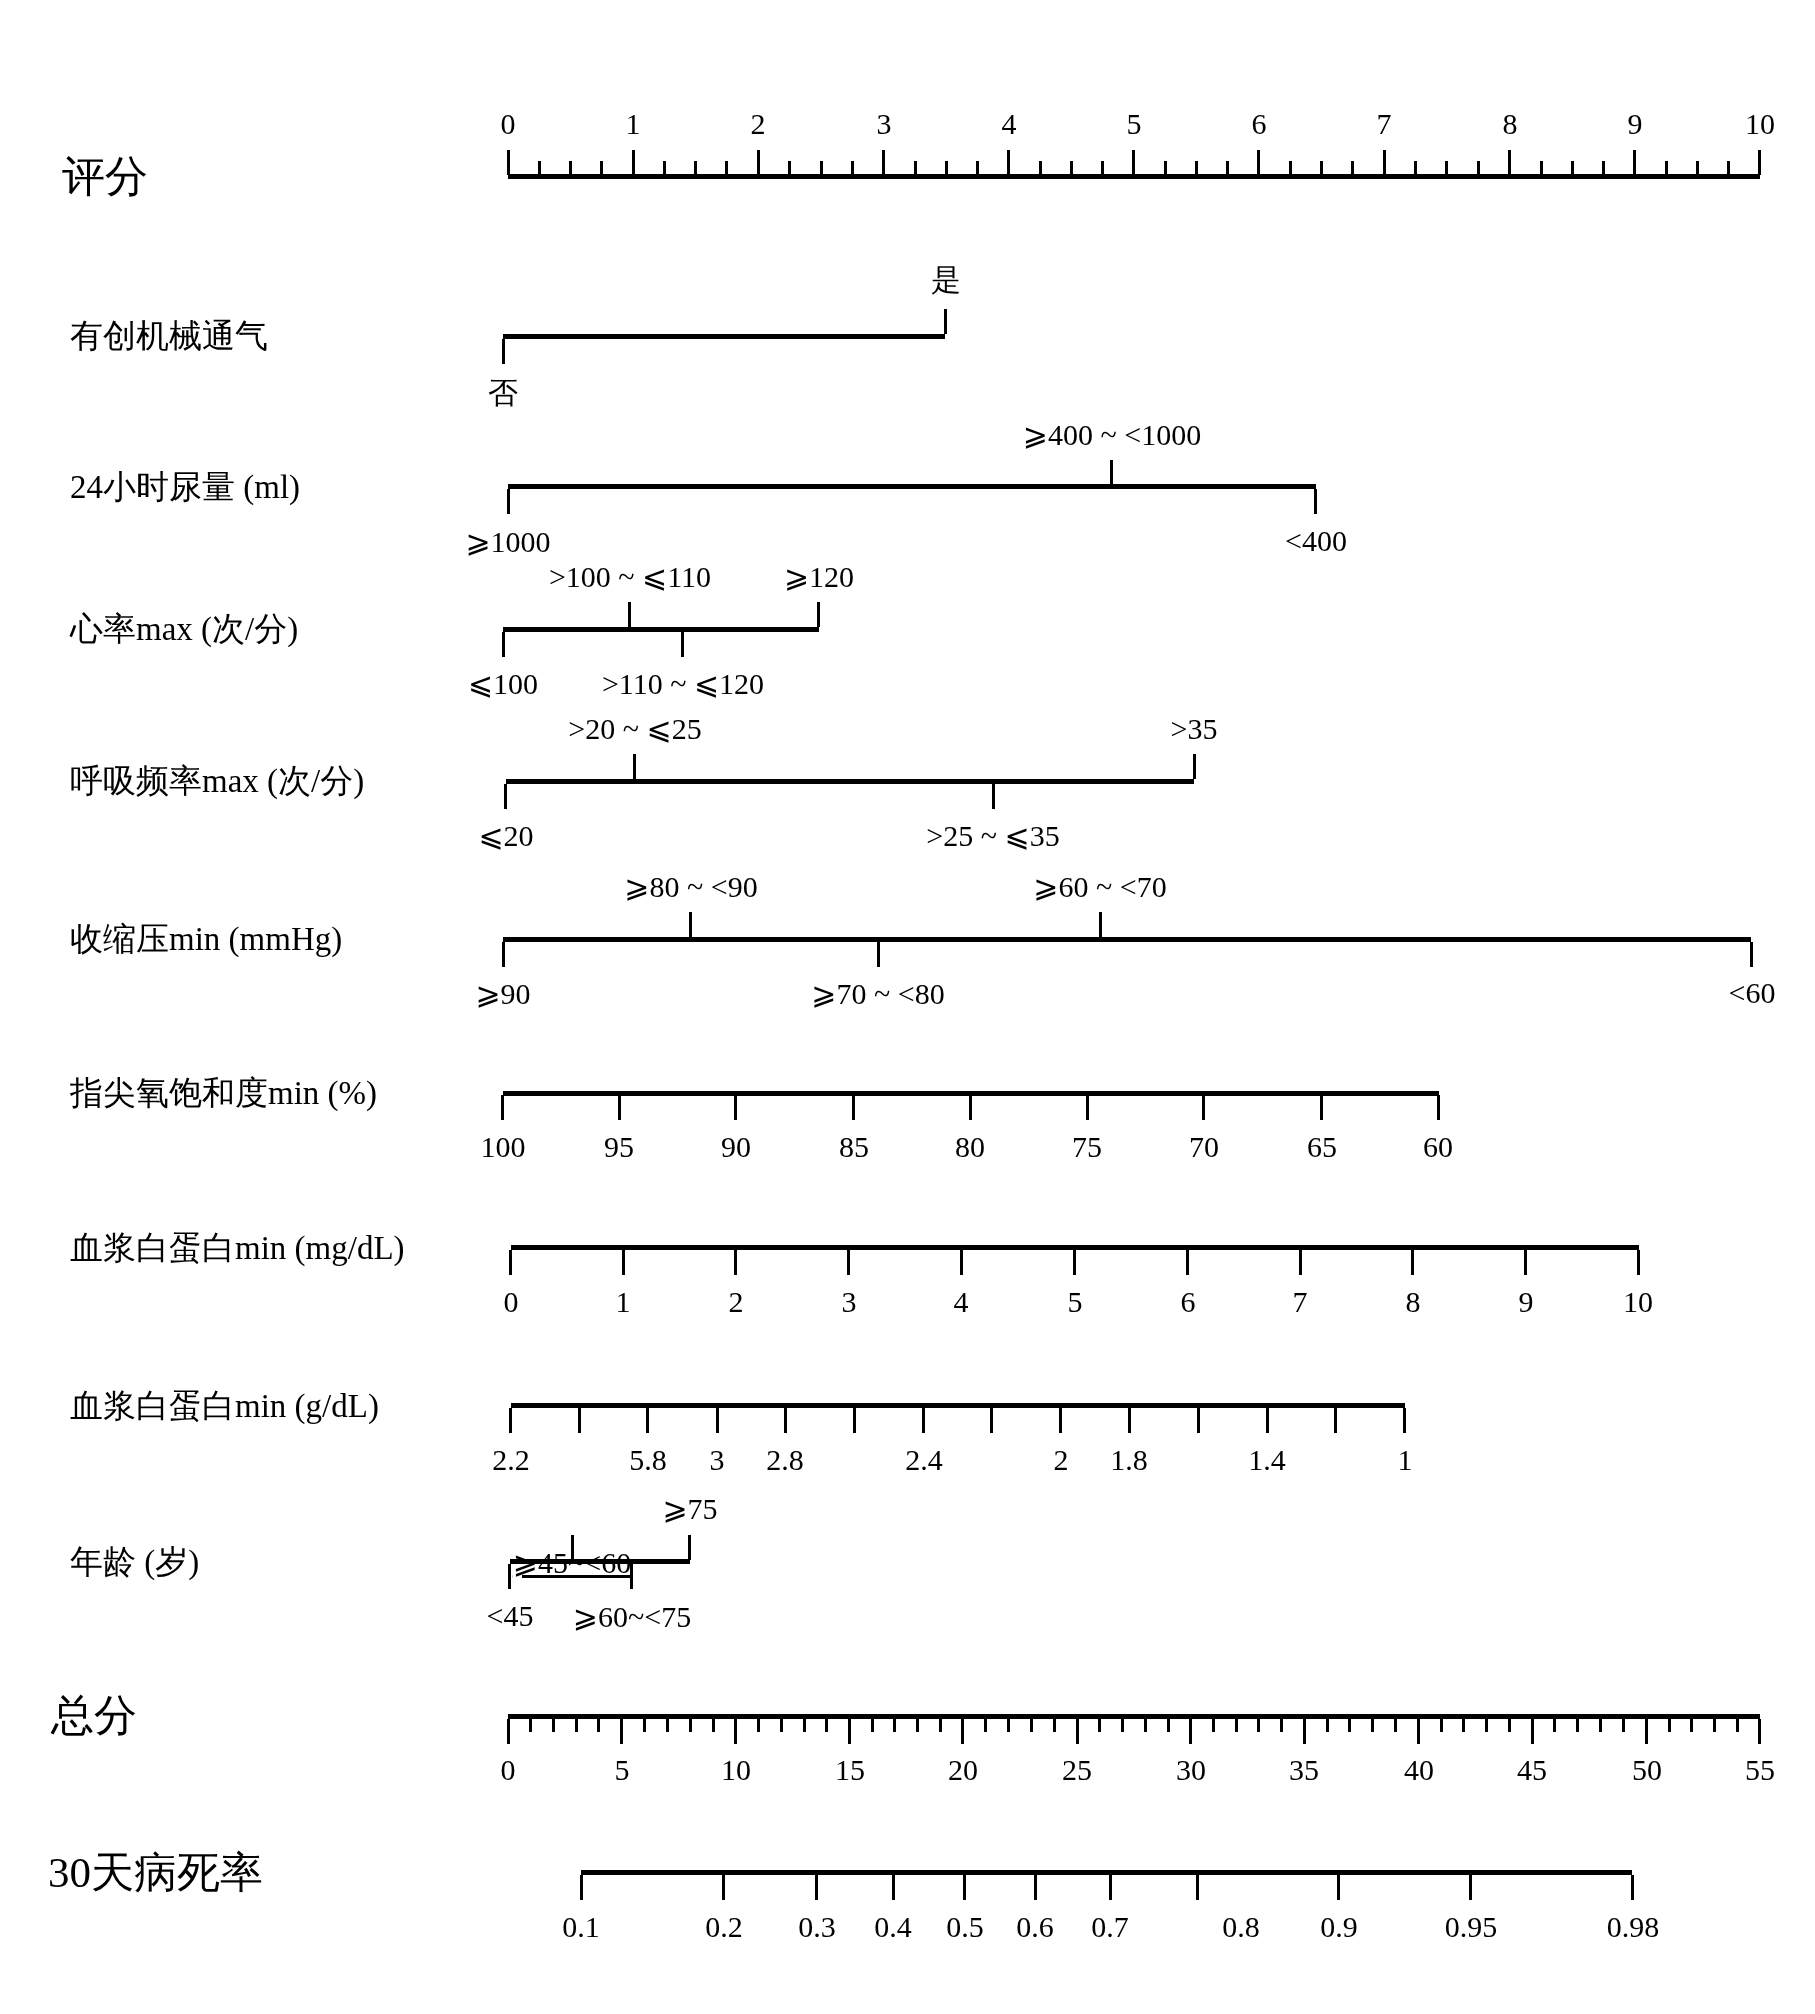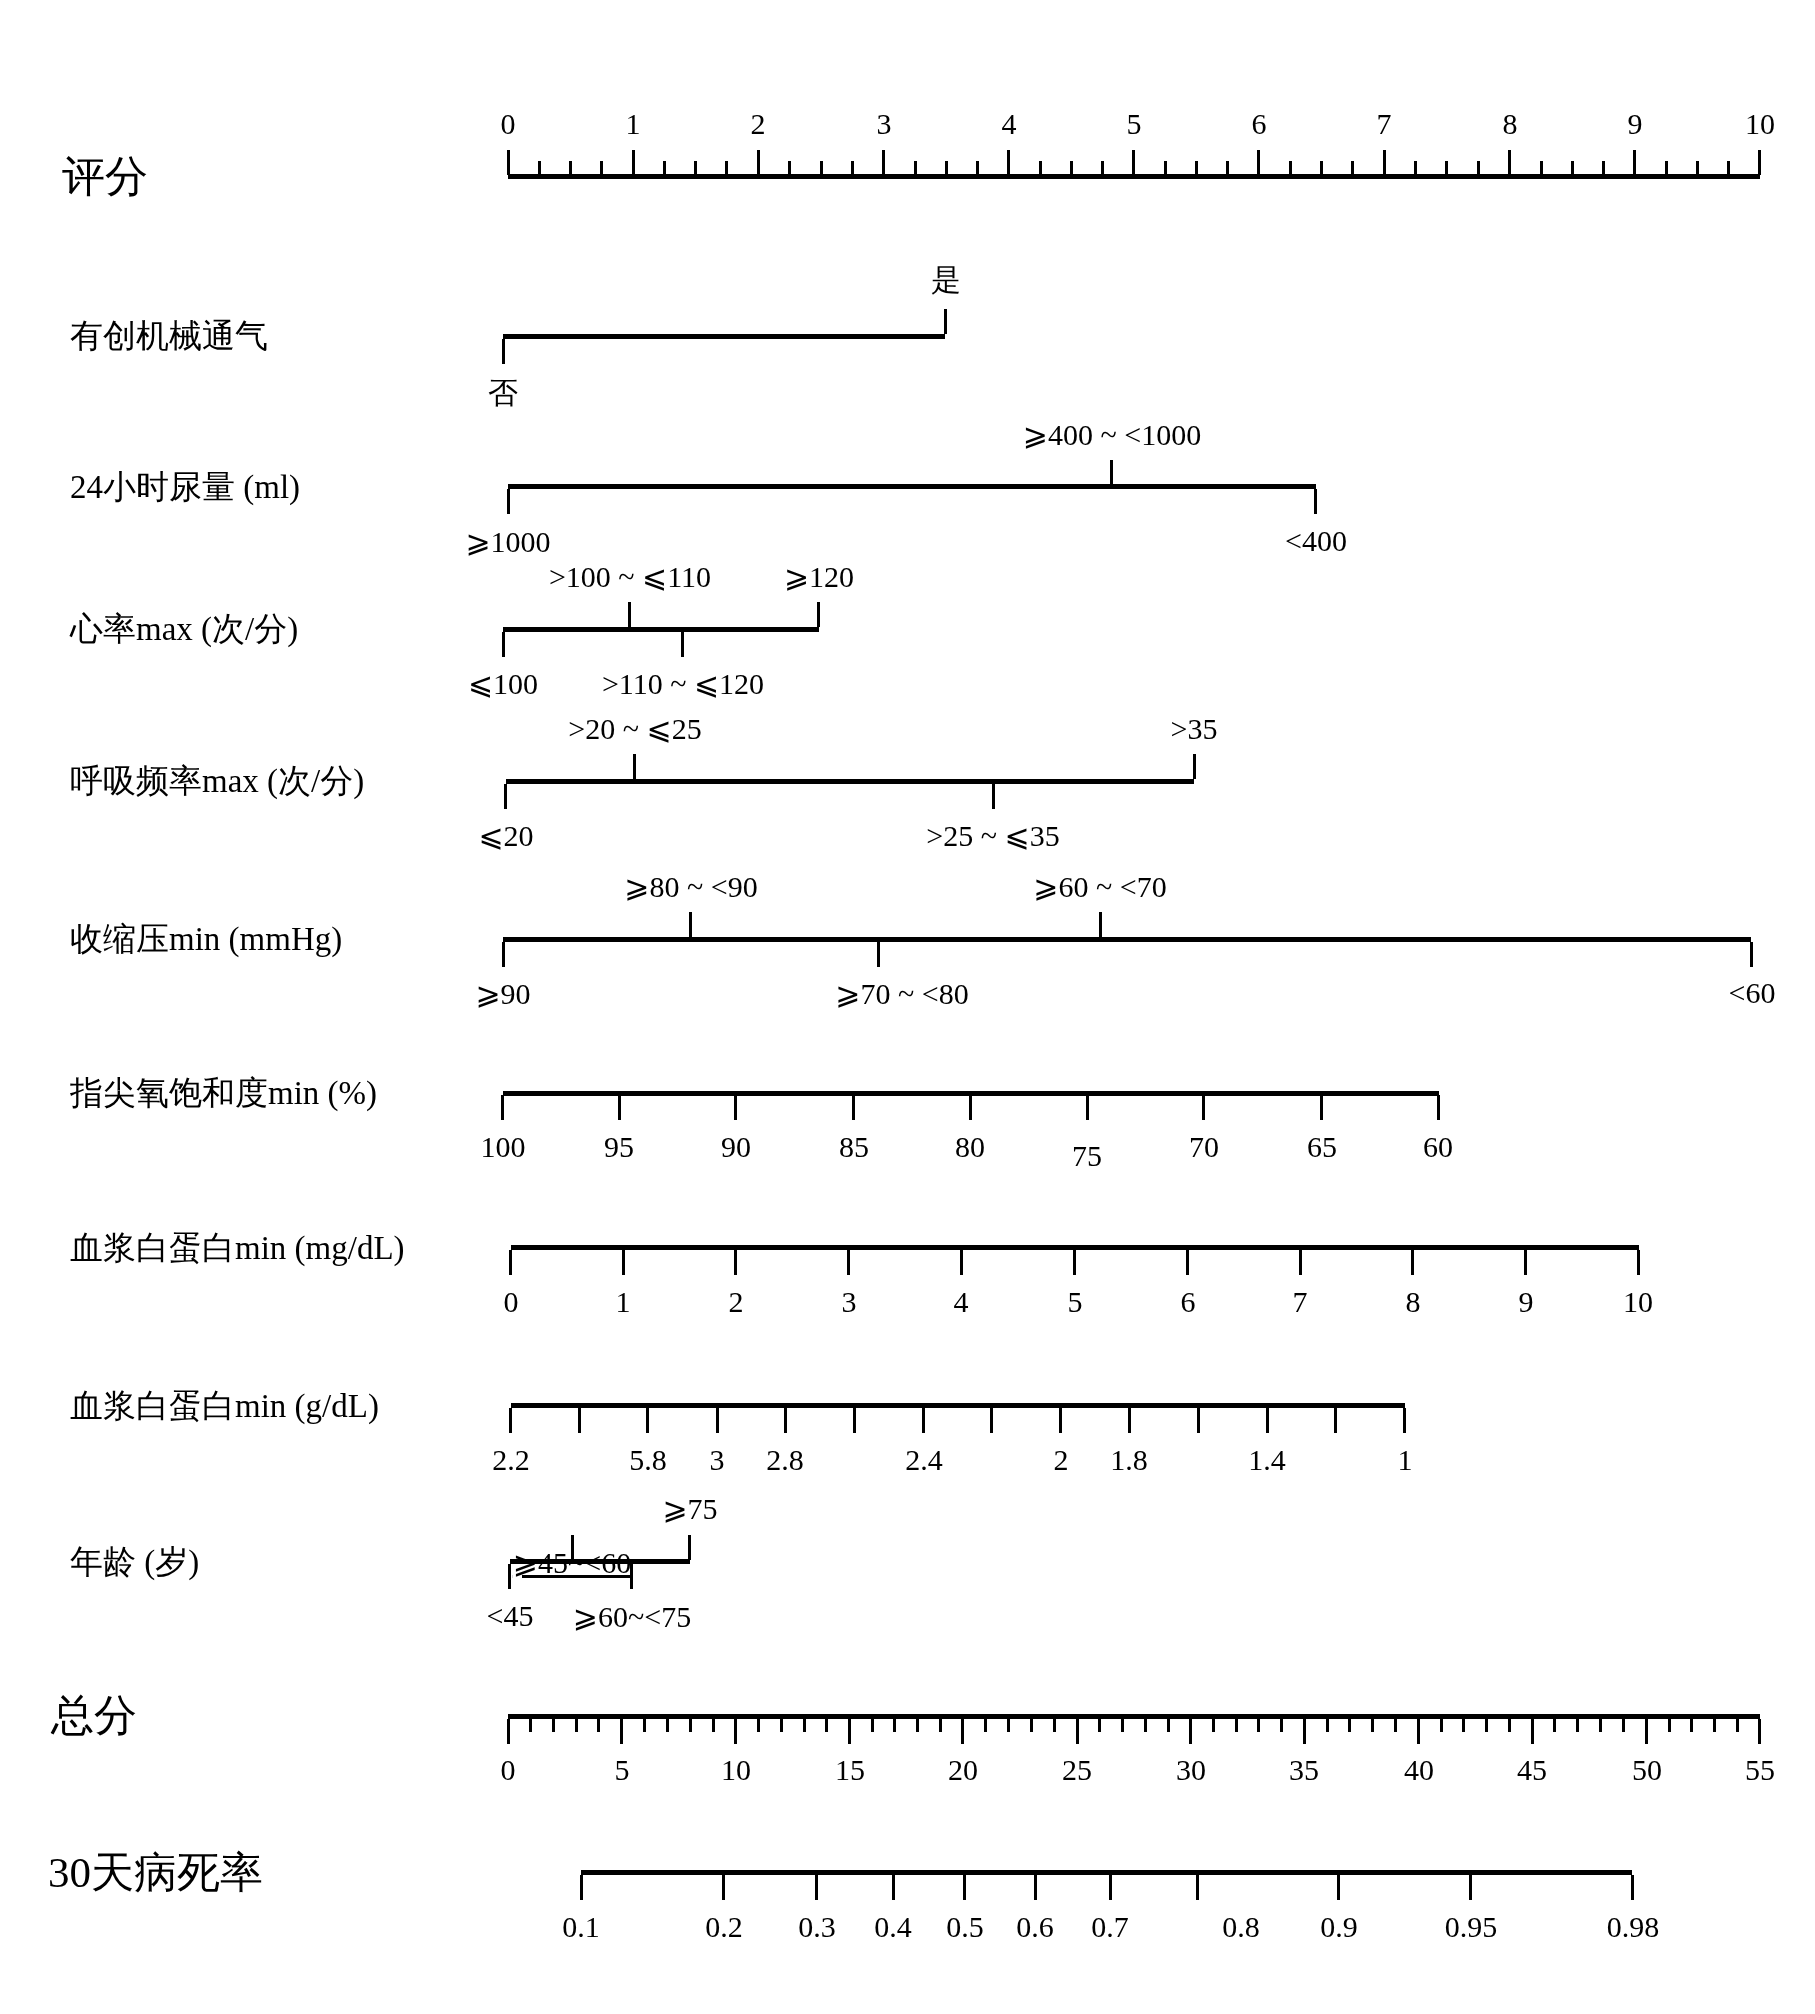--- a/index.html
+++ b/index.html
@@ -129,39 +129,39 @@
     <div class="tick-label" style="left: 993px; top: 818px;">&gt;25 ~ ⩽35</div>
     <div class="tick" style="left: 1193px; height: 25px; top: 754px;"></div>
     <div class="tick-label above" style="left: 1194px; top: 746px;">&gt;35</div>
     <div class="row-label" style="left: 70px; top: 939px;">收缩压min (mmHg)</div>
     <div class="axis-line" style="left: 503px; top: 937px; width: 1248px;"></div>
     <div class="tick" style="left: 502px; height: 25px; top: 942px;"></div>
     <div class="tick-label" style="left: 503px; top: 976px;">⩾90</div>
     <div class="tick" style="left: 689px; height: 25px; top: 912px;"></div>
     <div class="tick-label above" style="left: 691px; top: 904px;">⩾80 ~ &lt;90</div>
     <div class="tick" style="left: 877px; height: 25px; top: 942px;"></div>
-    <div class="tick-label" style="left: 902px; top: 976px; text-align: right;">⩾70 ~ &lt;80</div>
+    <div class="tick-label" style="left: 878px; top: 976px; text-align: right;">⩾70 ~ &lt;80</div>
     <div class="tick" style="left: 1099px; height: 25px; top: 912px;"></div>
     <div class="tick-label above" style="left: 1100px; top: 904px;">⩾60 ~ &lt;70</div>
     <div class="tick" style="left: 1750px; height: 25px; top: 942px;"></div>
     <div class="tick-label" style="left: 1752px; top: 976px;">&lt;60</div>
     <div class="row-label" style="left: 70px; top: 1093px;">指尖氧饱和度min (%)</div>
     <div class="axis-line" style="left: 503px; top: 1091px; width: 936px;"></div>
     <div class="tick" style="left: 501px; height: 25px; top: 1095px;"></div>
     <div class="tick-label" style="left: 503px; top: 1130px;">100</div>
     <div class="tick" style="left: 618px; height: 25px; top: 1095px;"></div>
     <div class="tick-label" style="left: 619px; top: 1130px;">95</div>
     <div class="tick" style="left: 734px; height: 25px; top: 1095px;"></div>
     <div class="tick-label" style="left: 736px; top: 1130px;">90</div>
     <div class="tick" style="left: 852px; height: 25px; top: 1095px;"></div>
     <div class="tick-label" style="left: 854px; top: 1130px;">85</div>
     <div class="tick" style="left: 969px; height: 25px; top: 1095px;"></div>
     <div class="tick-label" style="left: 970px; top: 1130px;">80</div>
     <div class="tick" style="left: 1086px; height: 25px; top: 1095px;"></div>
-    <div class="tick-label" style="left: 1087px; top: 1130px; margin-top: 9px;">75</div>
+    <div class="tick-label" style="left: 1087px; top: 1130px;">75</div>
     <div class="tick" style="left: 1202px; height: 25px; top: 1095px;"></div>
     <div class="tick-label" style="left: 1204px; top: 1130px;">70</div>
     <div class="tick" style="left: 1320px; height: 25px; top: 1095px;"></div>
     <div class="tick-label" style="left: 1322px; top: 1130px;">65</div>
     <div class="tick" style="left: 1437px; height: 25px; top: 1095px;"></div>
     <div class="tick-label" style="left: 1438px; top: 1130px;">60</div>
     <div class="row-label" style="left: 70px; top: 1248px;">血浆白蛋白min (mg/dL)</div>
     <div class="axis-line" style="left: 511px; top: 1245px; width: 1128px;"></div>
     <div class="tick" style="left: 509px; height: 25px; top: 1250px;"></div>
     <div class="tick-label" style="left: 511px; top: 1285px;">0</div>

